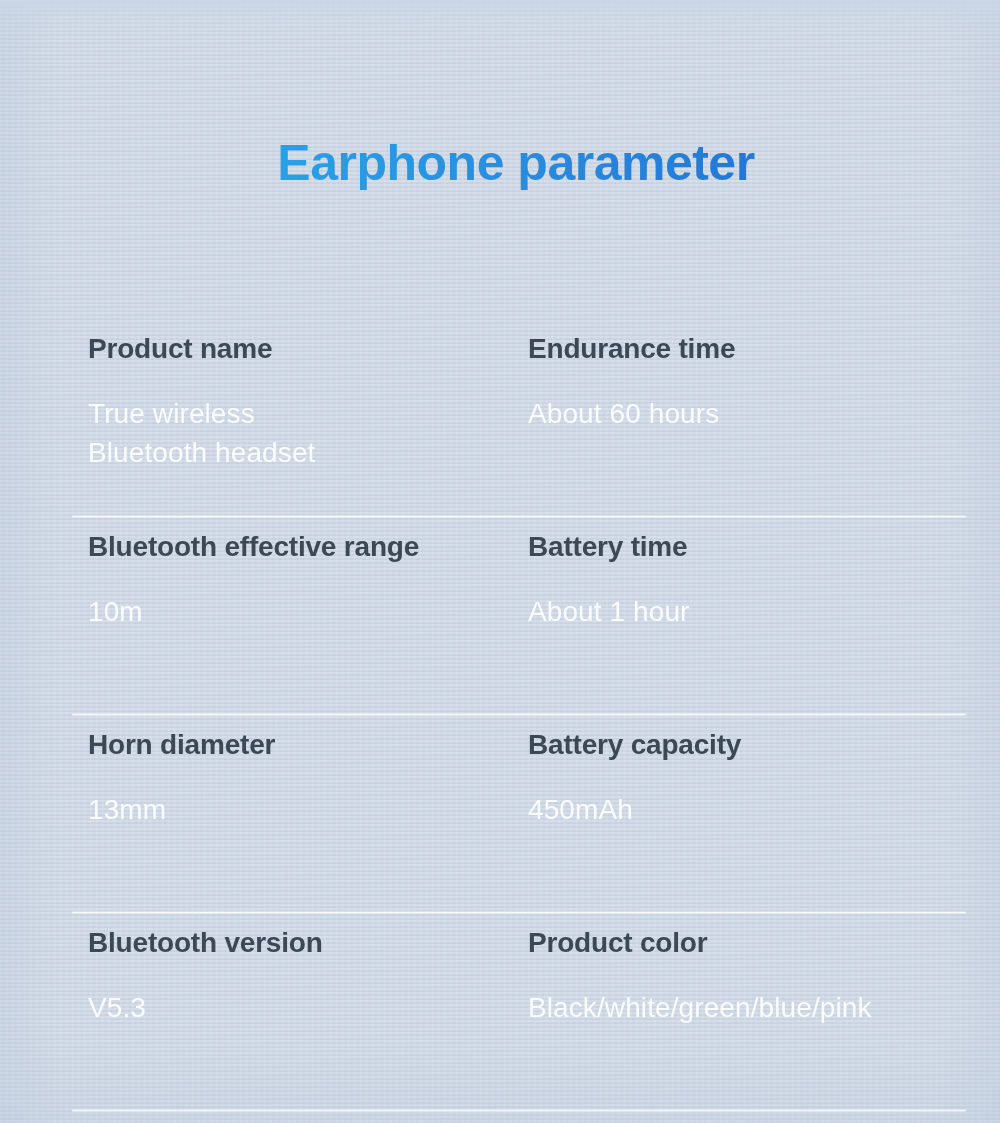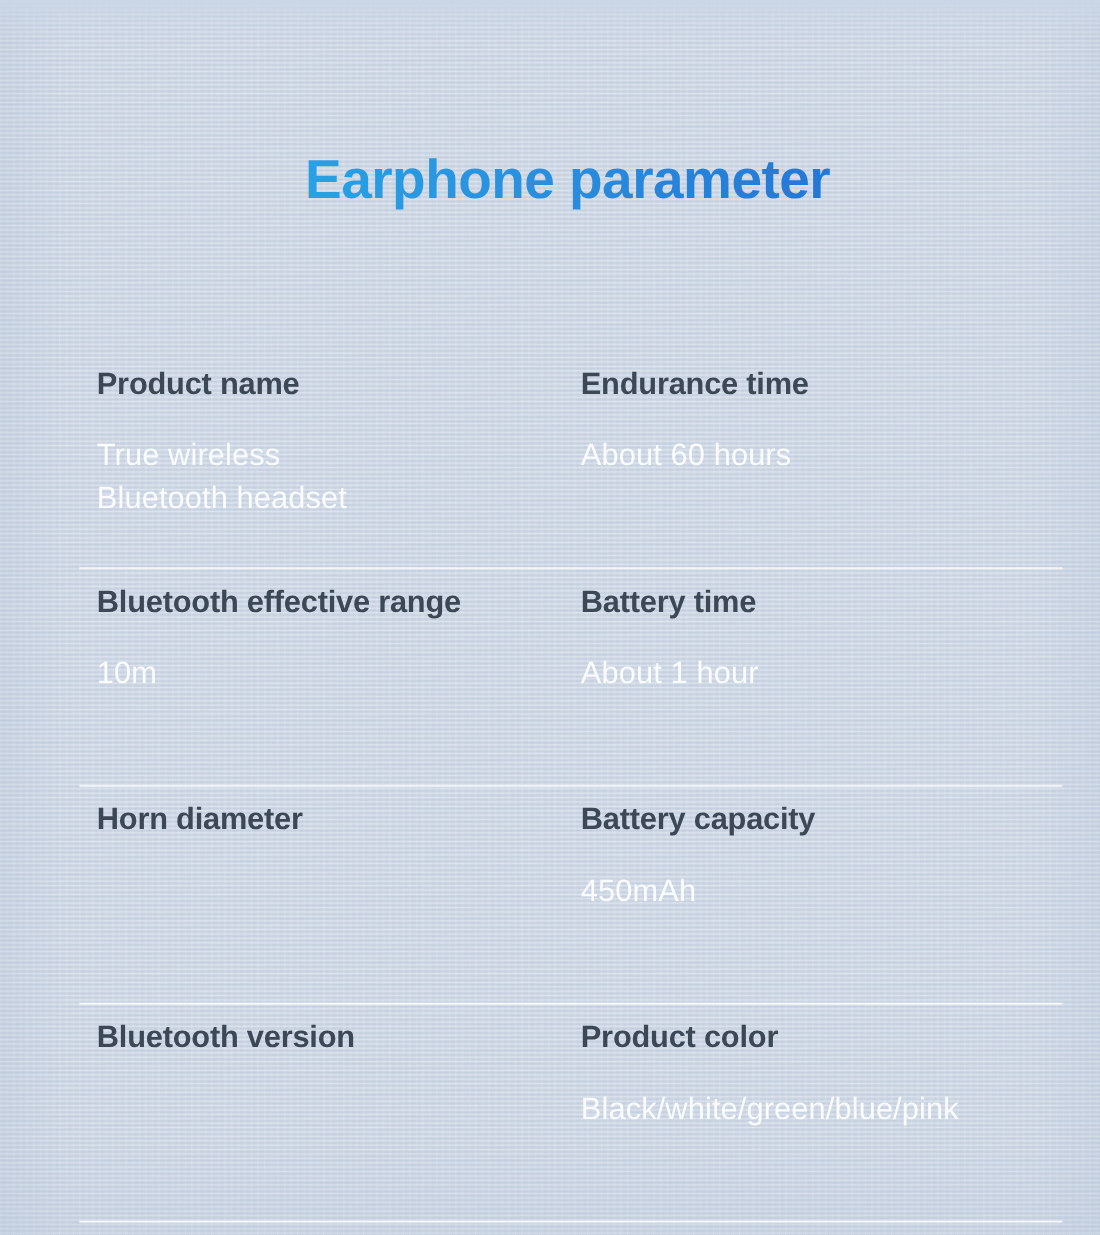--- a/index.html
+++ b/index.html
@@ -186,31 +186,33 @@
         <div class="spec-cell right">
           <div class="spec-label">Battery time</div>
           <div class="spec-value">About 1 hour</div>
         </div>
         <div class="row-divider"></div>
       </div>
 
       <div class="spec-row">
         <div class="spec-cell left">
           <div class="spec-label">Horn diameter</div>
+          <div class="spec-value">13mm</div>
         </div>
         <div class="spec-cell right">
           <div class="spec-label">Battery capacity</div>
           <div class="spec-value">450mAh</div>
         </div>
         <div class="row-divider"></div>
       </div>
 
       <div class="spec-row">
         <div class="spec-cell left">
           <div class="spec-label">Bluetooth version</div>
+          <div class="spec-value">V5.3</div>
         </div>
         <div class="spec-cell right">
           <div class="spec-label">Product color</div>
           <div class="spec-value">Black/white/green/blue/pink</div>
         </div>
         <div class="row-divider"></div>
       </div>
 
     </div>
   </div>

